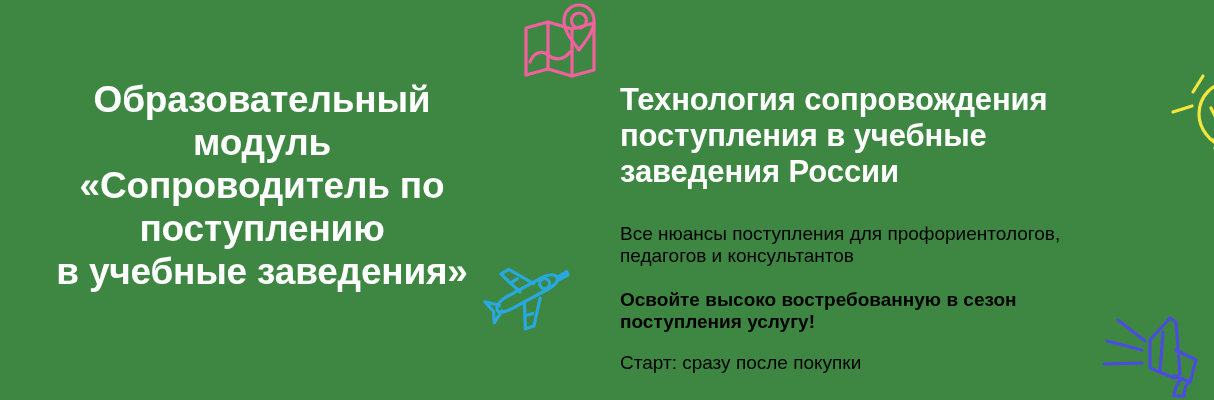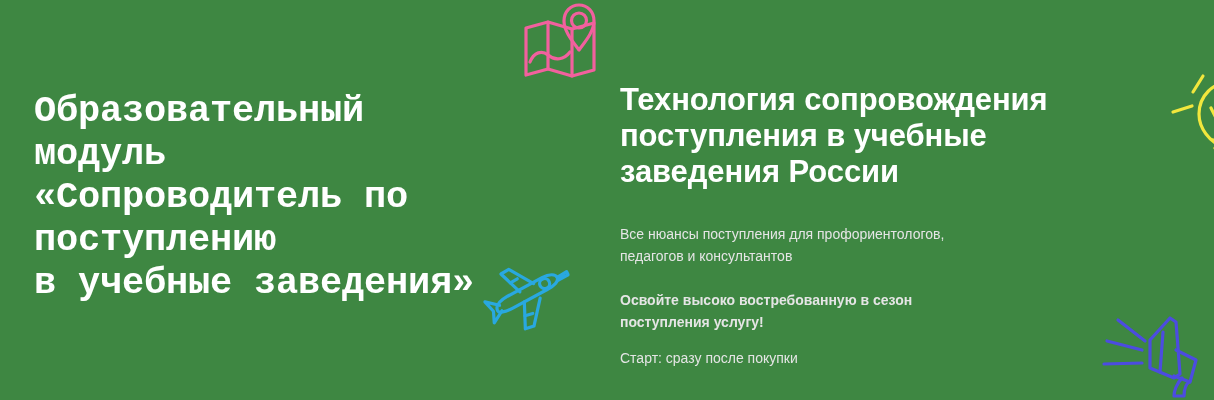--- a/index.html
+++ b/index.html
@@ -25,28 +25,29 @@
 
   
   .col-left {
     position: absolute;
     left: 22px;
     top: 78px;
     width: 480px;
     z-index: 3;
   }
   .title-main {
-    margin: 12px;
+    margin: 0;
     color: #FFFFFF;
-    font-family: Liberation Mono, monospace;
+    font-family: Liberation Sans, sans-serif;
     font-size: 37px;
     line-height: 43px;
     font-weight: 700;
     letter-spacing: -0.2px;
     white-space: pre-line;
+    text-align: center;
   }
 
   
   .col-right {
     position: absolute;
     left: 620px;
     top: 82px;
     width: 500px;
     z-index: 3;
   }
@@ -59,23 +60,23 @@
     font-weight: 700;
     letter-spacing: -0.1px;
     white-space: pre-line;
   }
   .body-list {
     margin: 0;
     padding: 0;
     list-style: none;
   }
   .body-line {
-    color: #e5e5e5;
+    color: #000000;
     font-family: "Liberation Sans", sans-serif;
-    font-size: 14px;
+    font-size: 19px;
     line-height: 22px;
     font-weight: 400;
     white-space: pre-line;
   }
   .body-line.p1 { margin-top: 33px; }
   .body-line.p2 { margin-top: 22px; font-weight: bold; }
   .body-line.p3 { margin-top: 10px; }
 
   
   .deco { position: absolute; z-index: 1; }

